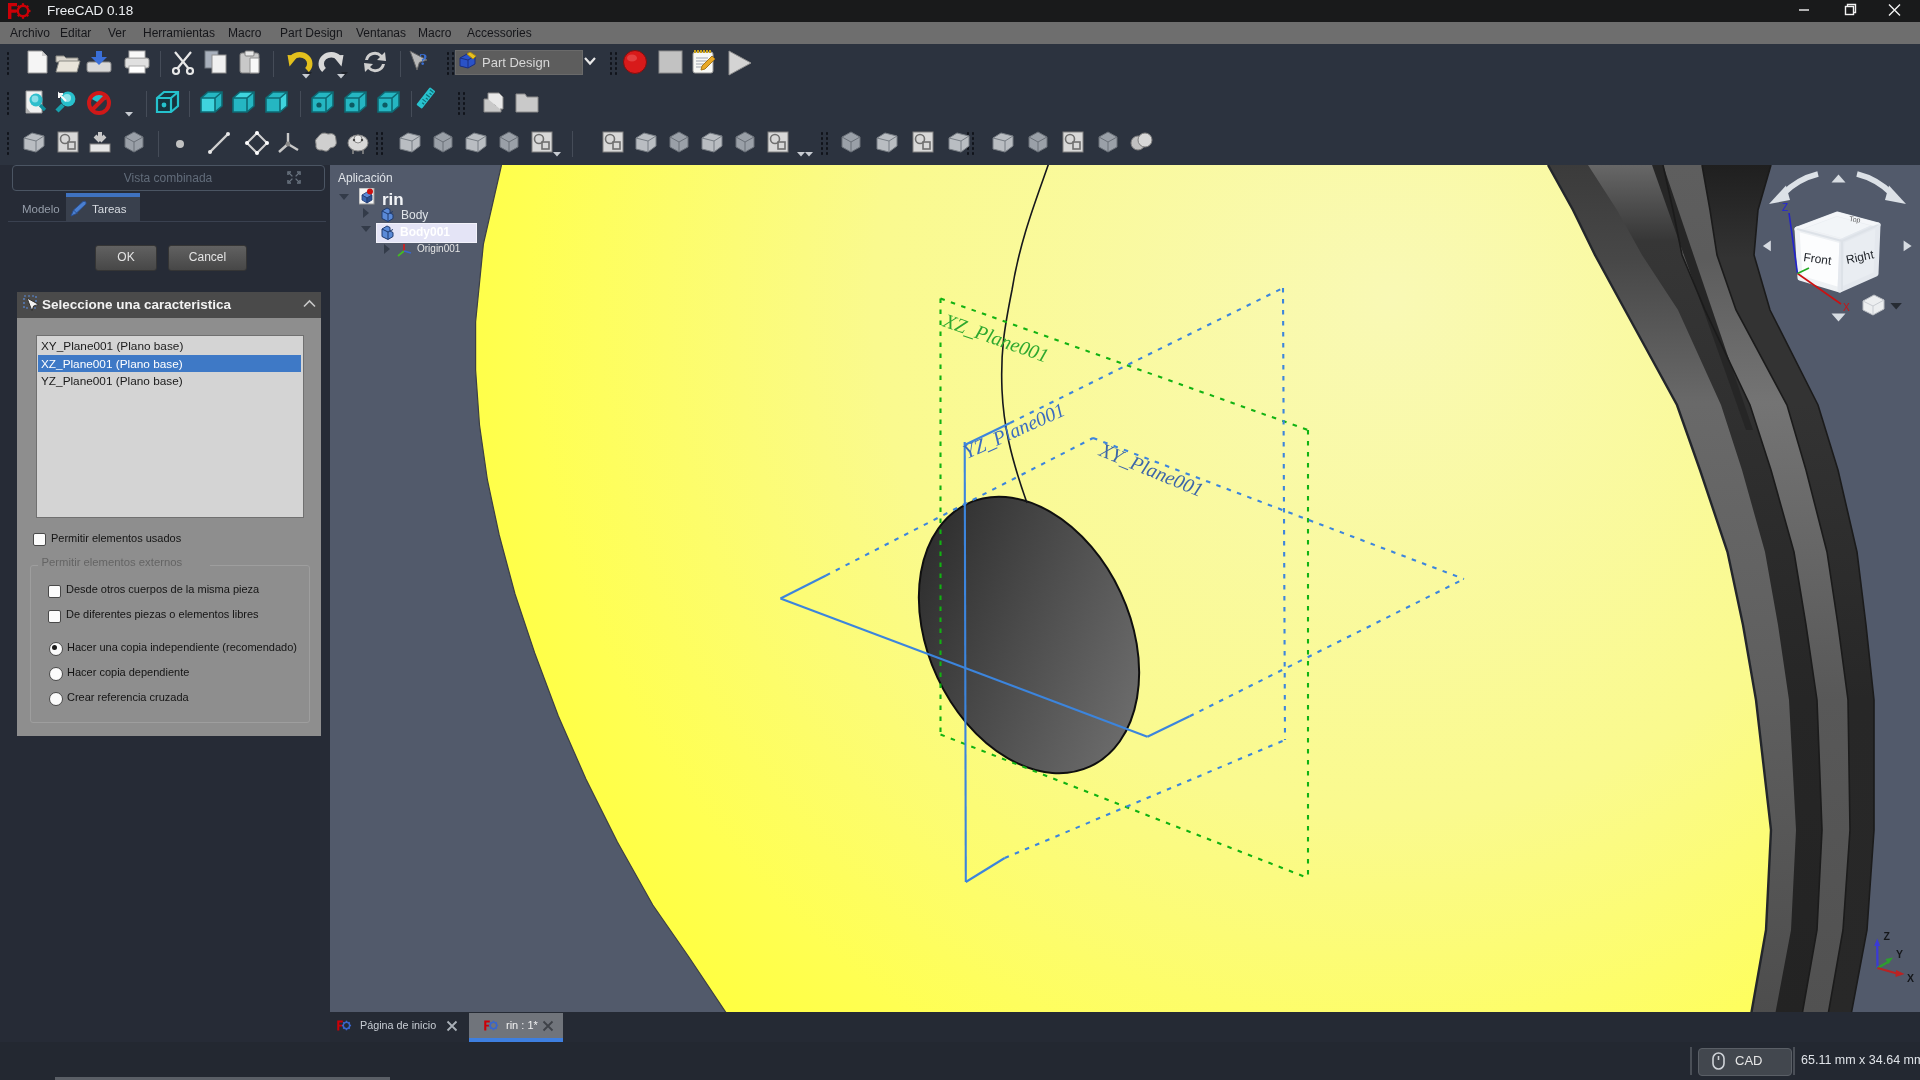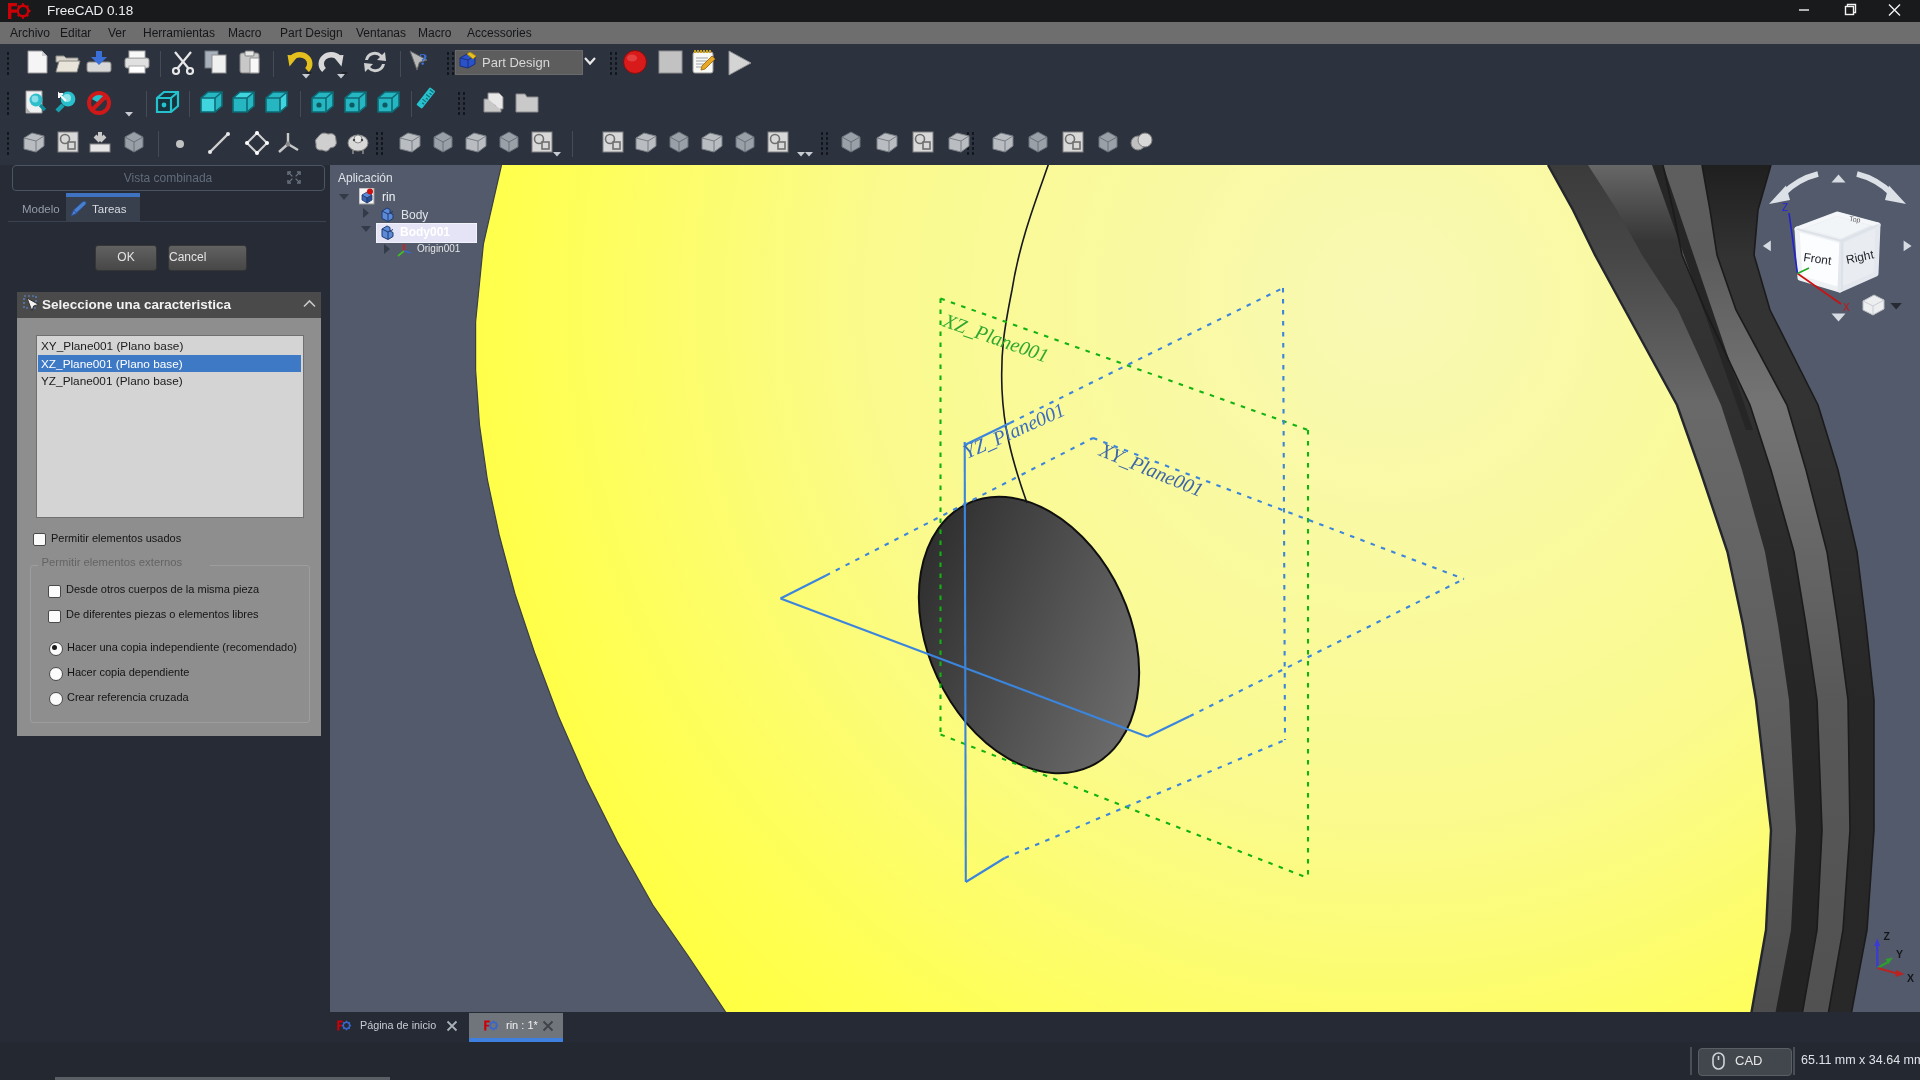--- a/index.html
+++ b/index.html
@@ -407,21 +407,21 @@
 <div class="abs" style="left:58px;top:28px;width:74px;height:28px;background:#39404d"></div>
 <div class="abs" style="left:58px;top:28px;width:74px;height:4px;background:#3f72c0"></div>
 <svg class="abs" style="left:62px;top:35px" width="17" height="17" viewBox="0 0 17 17">
  <path d="M1 16 l2.5 -6 L13 1.5 q2.5 -1 3 1 q0.5 2 -1 2.5 L5.5 14 Z" fill="#4a7fd0" stroke="#2a4f90"></path>
  <path d="M3.5 10 l4 4" stroke="#2a4f90" fill="none"></path>
     </svg>
 <div class="tx" style="left:84px;top:38px;font-size:11.5px;color:#d8dce2">Tareas</div>
 <div class="abs" style="left:0px;top:56px;width:318px;height:1px;background:#3a4150"></div>
 
 <div class="abs" style="left:87px;top:80px;width:60px;height:24px;background:linear-gradient(#616161,#474747);border:1px solid #353535;border-radius:3px;color:#e4e4e4;font-size:12px;text-align:center;line-height:22px">OK</div>
-<div class="abs" style="left:160px;top:80px;width:77px;height:24px;background:linear-gradient(#616161,#474747);border:1px solid #353535;border-radius:3px;color:#e4e4e4;font-size:12px;text-align:left;line-height:22px">Cancel</div>
+<div class="abs" style="left:160px;top:80px;width:77px;height:24px;background:linear-gradient(#616161,#474747);border:1px solid #353535;border-radius:3px;color:#e4e4e4;font-size:12px;text-align:center;line-height:22px">Cancel</div>
 
 <div class="abs" style="left:9px;top:126.5px;width:304px;height:26px;background:#4a4a4a"></div>
 <svg class="abs" style="left:15px;top:130px" width="17" height="18" viewBox="0 0 17 18">
  <rect x="1" y="1" width="12" height="12" fill="none" stroke="#5a8ad8" stroke-width="1.2" stroke-dasharray="2 2"></rect>
  <path d="M4 3 l5 13 1.6 -5 5 -1.6 Z" fill="#f2f2f2" stroke="#333"></path>
     </svg>
 <div class="tx" style="left:34px;top:132px;font-size:13.5px;font-weight:bold;color:#f2f2f2">Seleccione una caracteristica</div>
 <svg class="abs" style="left:295px;top:134px" width="13" height="9">
       <path d="M1 7.5 l5.5 -5.5 5.5 5.5" stroke="#c8c8c8" stroke-width="1.6" fill="none"></path>
     </svg>
@@ -588,21 +588,21 @@
   <path d="M50 56 l6 5 -6 5 Z"></path>
  </g>
 </svg>
 <svg class="abs" style="left:359px;top:188px" width="17" height="17" viewBox="0 0 17 17">
  <rect x="0" y="0" width="15" height="16" fill="#f4f4f4" stroke="#999"></rect>
  <path d="M3 7 l5 -3 5 3 -5 3 Z" fill="#5a8ad8" stroke="#223a70" stroke-width="0.8"></path>
  <path d="M3 7 v5 l5 3 v-5 Z" fill="#3a66b0" stroke="#223a70" stroke-width="0.8"></path>
  <path d="M13 7 v5 l-5 3 v-5 Z" fill="#2a4f90" stroke="#223a70" stroke-width="0.8"></path>
  <circle cx="11" cy="3.4" r="3" fill="#cc1111"></circle>
 </svg>
-<div class="tx abs" style="left:382px;top:190px;font-size:12px;font-weight:normal;color:#f2f4f7">rin</div>
+<div class="tx abs" style="left:382px;top:190px;font-size:17px;font-weight:bold;color:#f2f4f7">rin</div>
 <svg class="abs" style="left:380px;top:206px" width="15" height="16" viewBox="0 0 15 16">
  <path d="M2 5 l5 -3 3 1.5 0 3.5 3 1.5 0 4 -5 3 -6 -3 Z" fill="#5a8ad8" stroke="#1e3a6e" stroke-width="1"></path>
  <path d="M2 5 l6 3 5 -2.5 M8 8 v7" fill="none" stroke="#1e3a6e" stroke-width="1"></path>
 </svg>
 <div class="tx abs" style="left:401px;top:208px;font-size:12px;color:#dfe3e8">Body</div>
 <div class="abs" style="left:376px;top:222.5px;width:99px;height:18.5px;background:#e4e4f6;border:1px solid #f2f2fa"></div>
 <svg class="abs" style="left:380px;top:224px" width="15" height="16" viewBox="0 0 15 16">
  <path d="M2 5 l5 -3 3 1.5 0 3.5 3 1.5 0 4 -5 3 -6 -3 Z" fill="#5a8ad8" stroke="#1e3a6e" stroke-width="1"></path>
  <path d="M2 5 l6 3 5 -2.5 M8 8 v7" fill="none" stroke="#1e3a6e" stroke-width="1"></path>
 </svg>

